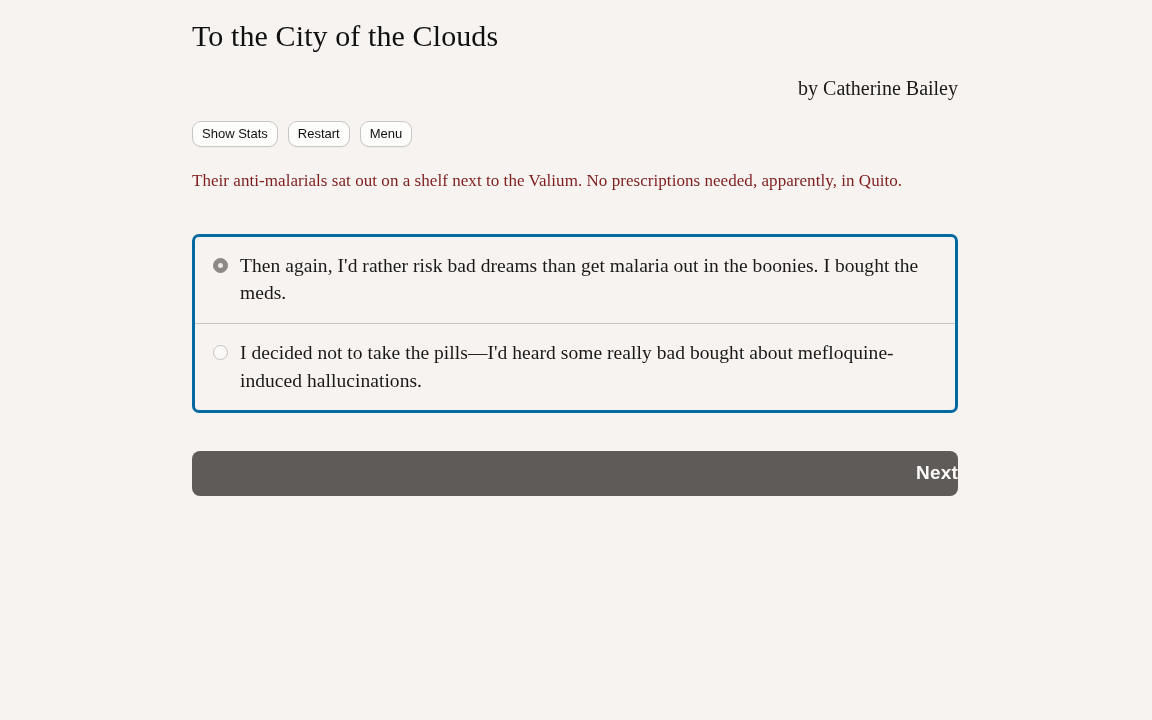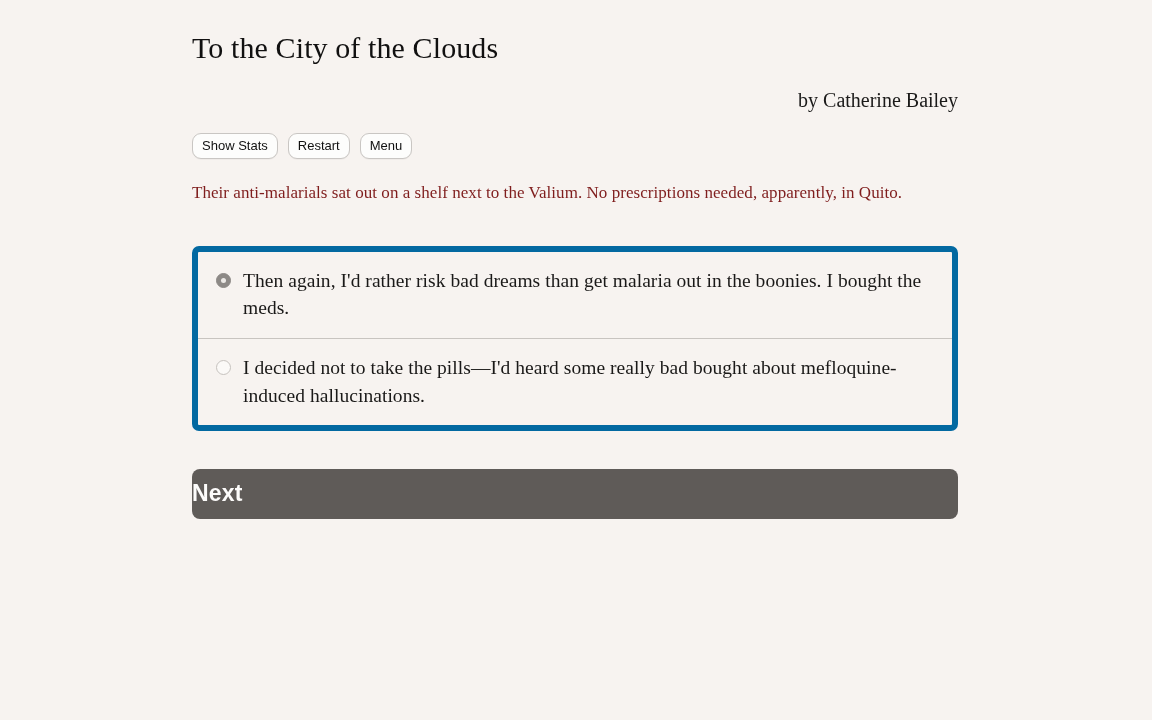--- a/index.html
+++ b/index.html
@@ -9,21 +9,21 @@
   body {
     width: 1152px;
     height: 720px;
     background: #f7f3f0;
     font-family: "Liberation Serif", "DejaVu Serif", serif;
     color: #1a1a1a;
     overflow: hidden;
   }
   .page {
     width: 766px;
-    margin: 16px auto;
+    margin: 4px auto;
     padding: 14px 0 12px 0;
     box-sizing: content-box;
     position: relative;
     left: -1px;
   }
   .story-title {
     font-size: 30px;
     font-weight: 400;
     line-height: 1.22;
     margin: 0 0 0 0;
@@ -65,21 +65,21 @@
     font-size: 17px;
     line-height: 1.42;
     margin: 0 0 26px 0;
     color: #7f1d1d;
     letter-spacing: 0.05px;
   }
   .passage p:last-child { margin-bottom: 0; }
 
   .choices {
     margin: 41px 0 0 0;
-    border: 6px solid #0369a1;
+    border: 3px solid #0369a1;
     border-radius: 7px;
     overflow: hidden;
     background: transparent;
   }
   .choice {
     display: flex;
     align-items: flex-start;
     gap: 0;
     padding: 15px 16px 16px 15px;
     cursor: pointer;
@@ -123,26 +123,26 @@
 
   .next-button {
     display: block;
     width: 100%;
     margin: 38px 0 0 0;
     background: #5f5b58;
     color: #fdfcfb;
     border: none;
     border-radius: 8px;
     font-family: "Liberation Sans", "DejaVu Sans", sans-serif;
-    font-size: 23px;
+    font-size: 19px;
     font-weight: bold;
     letter-spacing: 0.2px;
     padding: 11px 0 12px 0;
     cursor: pointer;
-    text-align: left;
+    text-align: right;
   }
 </style>
 </head>
 <body>
 
 <div class="page">
 
   <h1 class="story-title">To the City of the Clouds</h1>
 
   <div class="story-byline">by Catherine Bailey</div>

